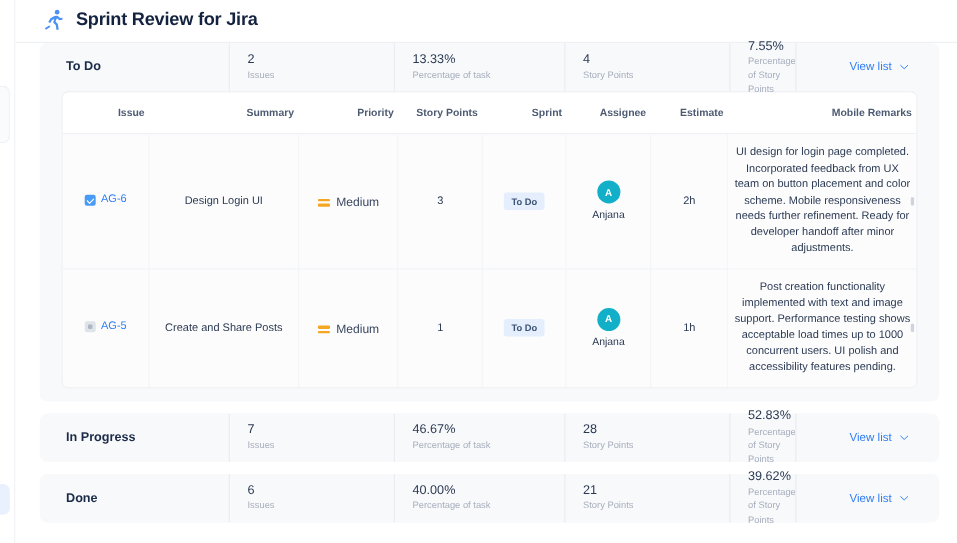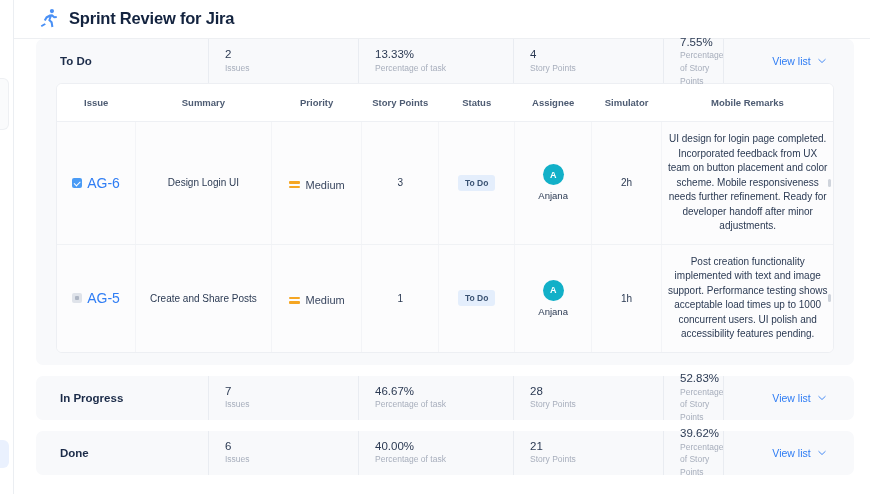--- a/index.html
+++ b/index.html
@@ -112,21 +112,21 @@
   .table-wrap {
     margin: 0 20px;
     background: #ffffff;
     border: 1px solid #edeff3;
     border-radius: 6px;
     overflow: hidden;
   }
   table.issues { width: 100%; border-collapse: collapse; table-layout: fixed; }
   table.issues th {
     font-size: 9.5px; font-weight: 700; color: #4d5b72;
-    padding: 13px 4px; text-align: center;
+    padding: 13px 4px; text-align: right;
     border-bottom: 1px solid #eef0f4;
     background: #fff;
   }
   table.issues th.col-issue    { width: 78px; }
   table.issues th.col-summary  { width: 135px; }
   table.issues th.col-priority { width: 90px; }
   table.issues th.col-points   { width: 76px; }
   table.issues th.col-status   { width: 76px; }
   table.issues th.col-assignee { width: 76px; }
   table.issues th.col-estimate { width: 70px; }
@@ -137,21 +137,21 @@
     border-bottom: 1px solid #f0f2f5;
     border-left: 1px solid #f3f4f7;
     font-size: 10px; color: #2b3a53;
     background: #fcfcfd;
   }
   table.issues tr:last-child td { border-bottom: none; }
   table.issues td:first-child { border-left: none; }
 
   .issue-key {
     display: inline-flex; align-items: center; gap: 5px;
-    color: #2f7df4; font-size: 14px; justify-content: flex-end;
+    color: #2f7df4; font-size: 10px; justify-content: flex-end;
   }
   .key-icon { width: 10px; height: 10px; border-radius: 2px; display:block; flex:none; }
   .key-icon.check { background: #4a9bf5; position: relative; }
   .key-icon.check::after {
     content: ""; position: absolute; left: 2px; top: 3px;
     width: 5px; height: 2.5px;
     border-left: 1.4px solid #fff; border-bottom: 1.4px solid #fff;
     transform: rotate(-45deg);
   }
   .key-icon.story { background: #dfe3ea; position: relative; }
@@ -244,23 +244,23 @@
       </div>
 
       <div class="table-wrap">
         <table class="issues">
           <thead>
             <tr>
               <th class="col-issue">Issue</th>
               <th class="col-summary">Summary</th>
               <th class="col-priority">Priority</th>
               <th class="col-points">Story Points</th>
-              <th class="col-status">Status</th>
+              <th class="col-status">Sprint</th>
               <th class="col-assignee">Assignee</th>
-              <th class="col-estimate">Simulator</th>
+              <th class="col-estimate">Estimate</th>
               <th class="col-remarks">Mobile Remarks</th>
             </tr>
           </thead>
           <tbody>
             <tr>
               <td>
                 <span class="issue-key">
                   <span class="key-icon check"></span>
                   <span>AG-6</span>
                 </span>

